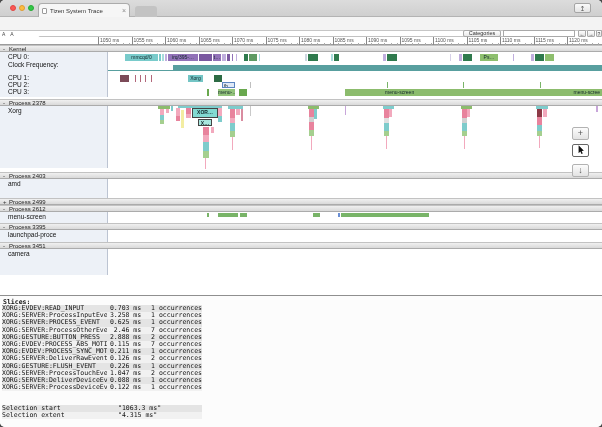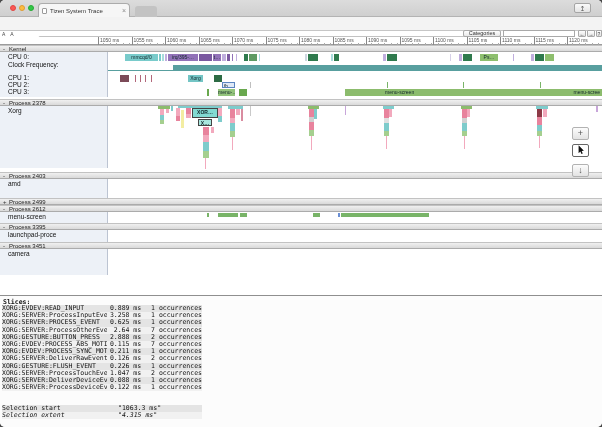--- a/index.html
+++ b/index.html
@@ -280,36 +280,36 @@
       <svg width="8" height="10" viewBox="0 0 10 12">
           <path d="M2 0 L2 10 L4.2 7.8 L5.6 11 L7.2 10.3 L5.8 7.2 L8.6 7 Z" fill="#111"></path>
         </svg>
     </button>
     <button class="mbtn">↓</button>
   </div>
 
   <div class="analysis">
     <div class="a-title">Slices:</div>
     <div class="a-table">
-        <div class="a-row alt0"><span class="a-name">XORG:EVDEV:READ_INPUT</span><span class="a-ms">0.889 ms</span><span class="a-occ"> 1 occurrences</span></div>
+        <div class="a-row alt0"><span class="a-name">XORG:EVDEV:READ_INPUT</span><span class="a-ms">0.703 ms</span><span class="a-occ"> 1 occurrences</span></div>
         <div class="a-row alt1"><span class="a-name">XORG:SERVER:ProcessInputEvents</span><span class="a-ms">3.258 ms</span><span class="a-occ"> 1 occurrences</span></div>
         <div class="a-row alt0"><span class="a-name">XORG:SERVER:PROCESS_EVENT</span><span class="a-ms">0.625 ms</span><span class="a-occ"> 1 occurrences</span></div>
-        <div class="a-row alt1"><span class="a-name">XORG:SERVER:ProcessOtherEvent</span><span class="a-ms">2.64 ms</span><span class="a-occ"> 7 occurrences</span></div>
+        <div class="a-row alt1"><span class="a-name">XORG:SERVER:ProcessOtherEvent</span><span class="a-ms">2.46 ms</span><span class="a-occ"> 7 occurrences</span></div>
         <div class="a-row alt0"><span class="a-name">XORG:GESTURE:BUTTON_PRESS</span><span class="a-ms">2.888 ms</span><span class="a-occ"> 2 occurrences</span></div>
         <div class="a-row alt1"><span class="a-name">XORG:EVDEV:PROCESS_ABS_MOTION</span><span class="a-ms">0.115 ms</span><span class="a-occ"> 7 occurrences</span></div>
         <div class="a-row alt0"><span class="a-name">XORG:EVDEV:PROCESS_SYNC_MOTION</span><span class="a-ms">0.211 ms</span><span class="a-occ"> 1 occurrences</span></div>
         <div class="a-row alt1"><span class="a-name">XORG:SERVER:DeliverRawEvent</span><span class="a-ms">0.126 ms</span><span class="a-occ"> 2 occurrences</span></div>
         <div class="a-row alt0"><span class="a-name">XORG:GESTURE:FLUSH_EVENT</span><span class="a-ms">0.226 ms</span><span class="a-occ"> 1 occurrences</span></div>
         <div class="a-row alt1"><span class="a-name">XORG:SERVER:ProcessTouchEvent</span><span class="a-ms">1.047 ms</span><span class="a-occ"> 2 occurrences</span></div>
         <div class="a-row alt0"><span class="a-name">XORG:SERVER:DeliverDeviceEvent</span><span class="a-ms">0.088 ms</span><span class="a-occ"> 1 occurrences</span></div>
         <div class="a-row alt1"><span class="a-name">XORG:SERVER:ProcessDeviceEvent</span><span class="a-ms">0.122 ms</span><span class="a-occ"> 1 occurrences</span></div>
       </div>
 
     <div class="a-selrow alt0 a-row" style="top:109px;">
       <span>Selection start</span>
       <span class="v">"1063.3 ms"</span>
     </div>
-    <div class="a-selrow alt1 a-row" style="top:116.2px;font-style:italic;">
+    <div class="a-selrow alt1 a-row" style="top:116.2px;">
       <span>Selection extent</span>
       <span class="v">"4.315 ms"</span>
     </div>
   </div>
 </div>
 
 </body></html>

